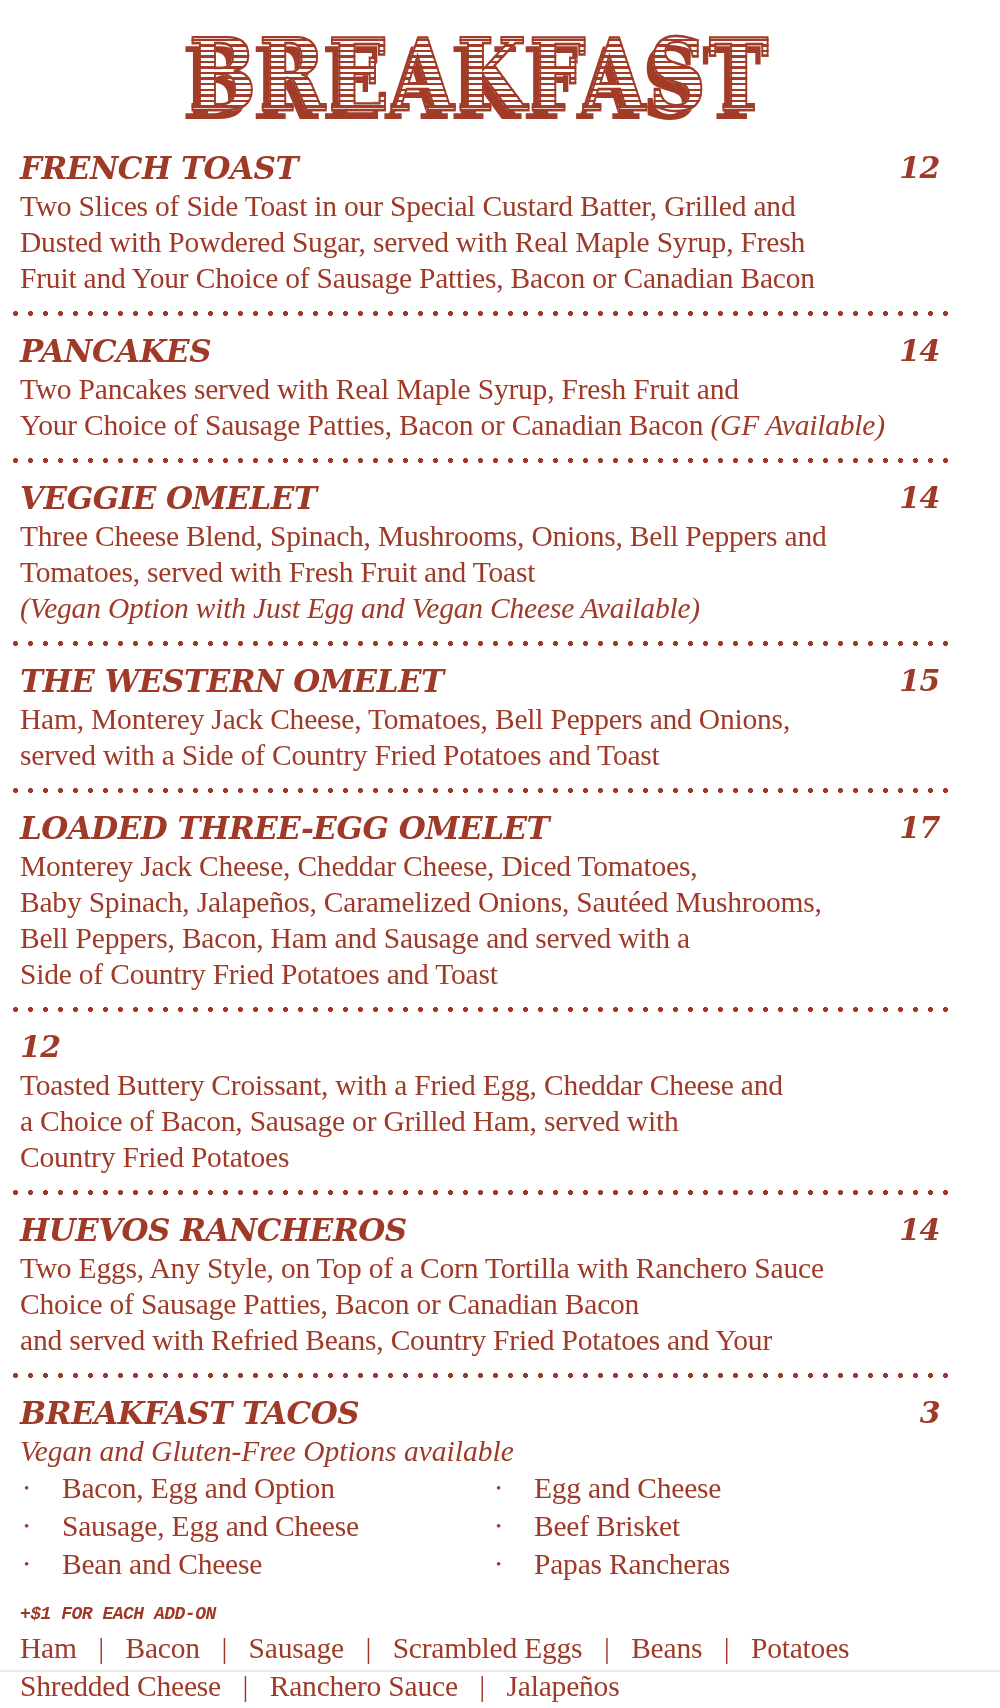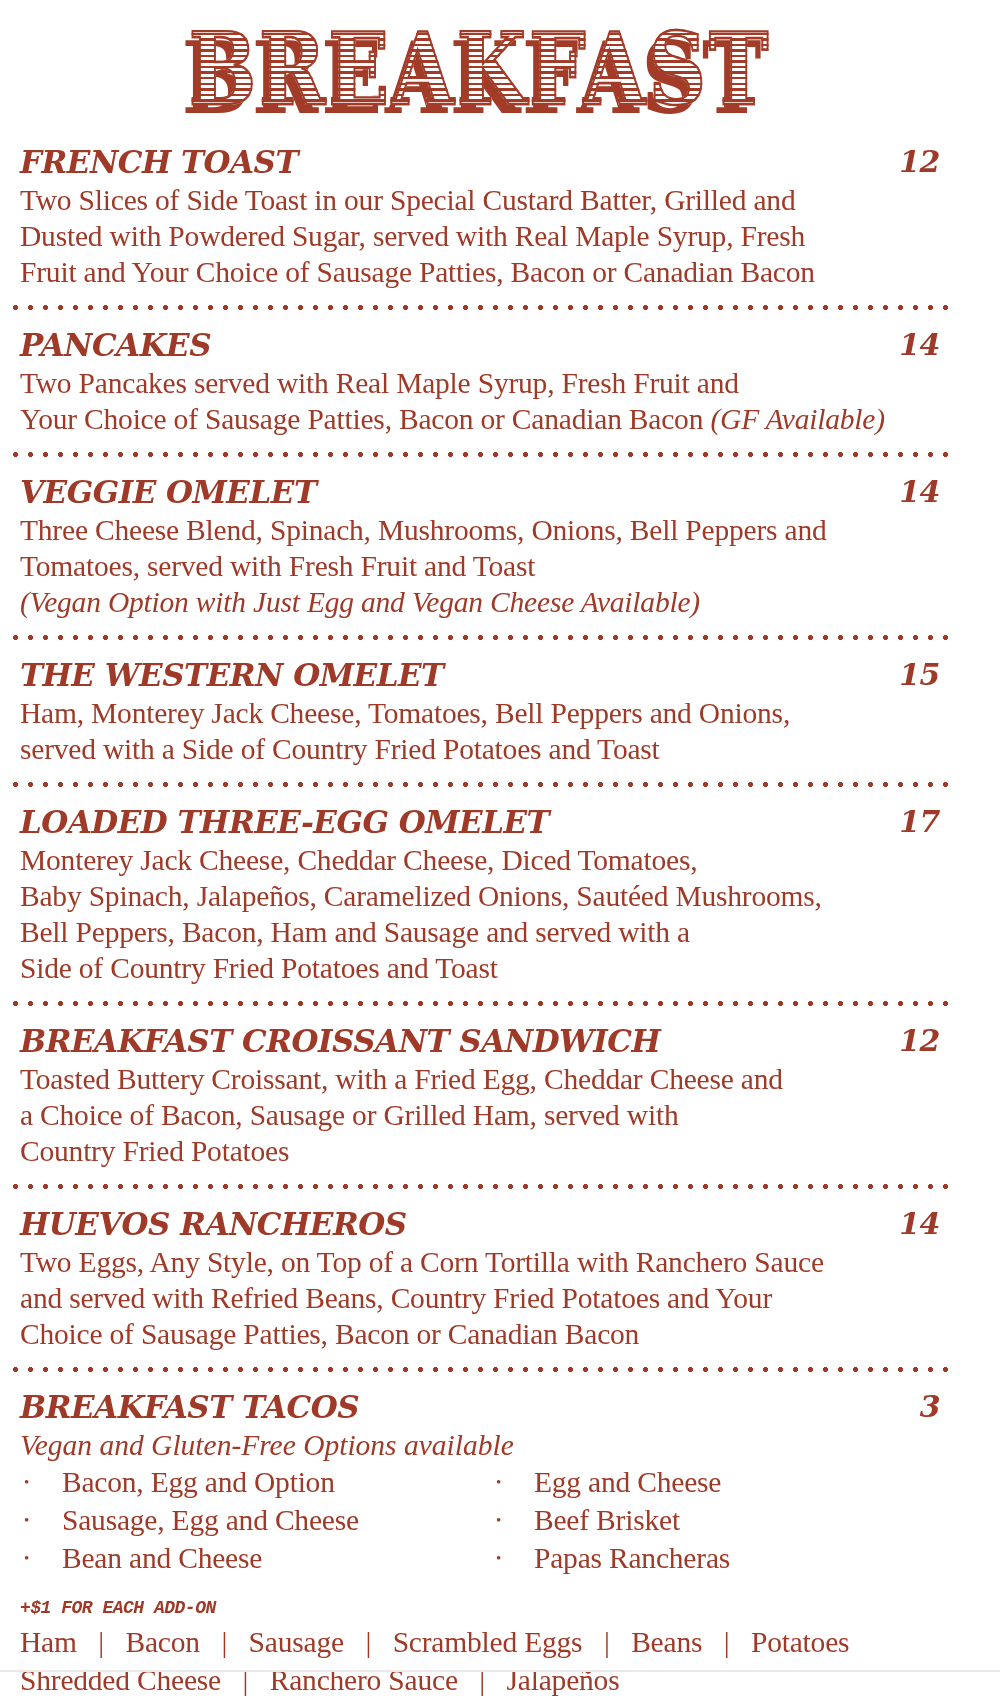--- a/index.html
+++ b/index.html
@@ -15,21 +15,21 @@
   }
   .page{
     width:1000px;height:1708px;
     padding:0 60px 0 20px;
     position:relative;
   }
 
   
   .title-box{
     position:relative;
-    margin-top:16px;
+    margin-top:22px;
     height:104px;
     margin-bottom:22px;
   }
   .title-layer{
     position:absolute;
     left:0;right:0;top:0;
     text-align:center;
     font-family:"DejaVu Serif", serif;
     font-weight:bold;
     font-size:84px;
@@ -186,38 +186,37 @@
     <div class="dline">Monterey Jack Cheese, Cheddar Cheese, Diced Tomatoes,</div>
     <div class="dline">Baby Spinach, Jalapeños, Caramelized Onions, Sautéed Mushrooms,</div>
     <div class="dline">Bell Peppers, Bacon, Ham and Sausage and served with a</div>
     <div class="dline">Side of Country Fried Potatoes and Toast</div>
   </section>
 
   <div class="dots"></div>
 
   <section class="item">
     <div class="item-row">
-      <span>BREAKFAST CROISSANT SANDWICH</span>
       <span class="price">12</span>
     </div>
     <div class="dline">Toasted Buttery Croissant, with a Fried Egg, Cheddar Cheese and</div>
     <div class="dline">a Choice of Bacon, Sausage or Grilled Ham, served with</div>
     <div class="dline">Country Fried Potatoes</div>
   </section>
 
   <div class="dots"></div>
 
   <section class="item">
     <div class="item-row">
       <span>HUEVOS RANCHEROS</span>
       <span class="price">14</span>
     </div>
     <div class="dline">Two Eggs, Any Style, on Top of a Corn Tortilla with Ranchero Sauce</div>
+    <div class="dline">Choice of Sausage Patties, Bacon or Canadian Bacon</div>
     <div class="dline">and served with Refried Beans, Country Fried Potatoes and Your</div>
-    <div class="dline">Choice of Sausage Patties, Bacon or Canadian Bacon</div>
   </section>
 
   <div class="dots"></div>
 
   <section class="item">
     <div class="item-row">
       <span>BREAKFAST TACOS</span>
       <span class="price">3</span>
     </div>
     <div class="taco-note">Vegan and Gluten-Free Options available</div>

